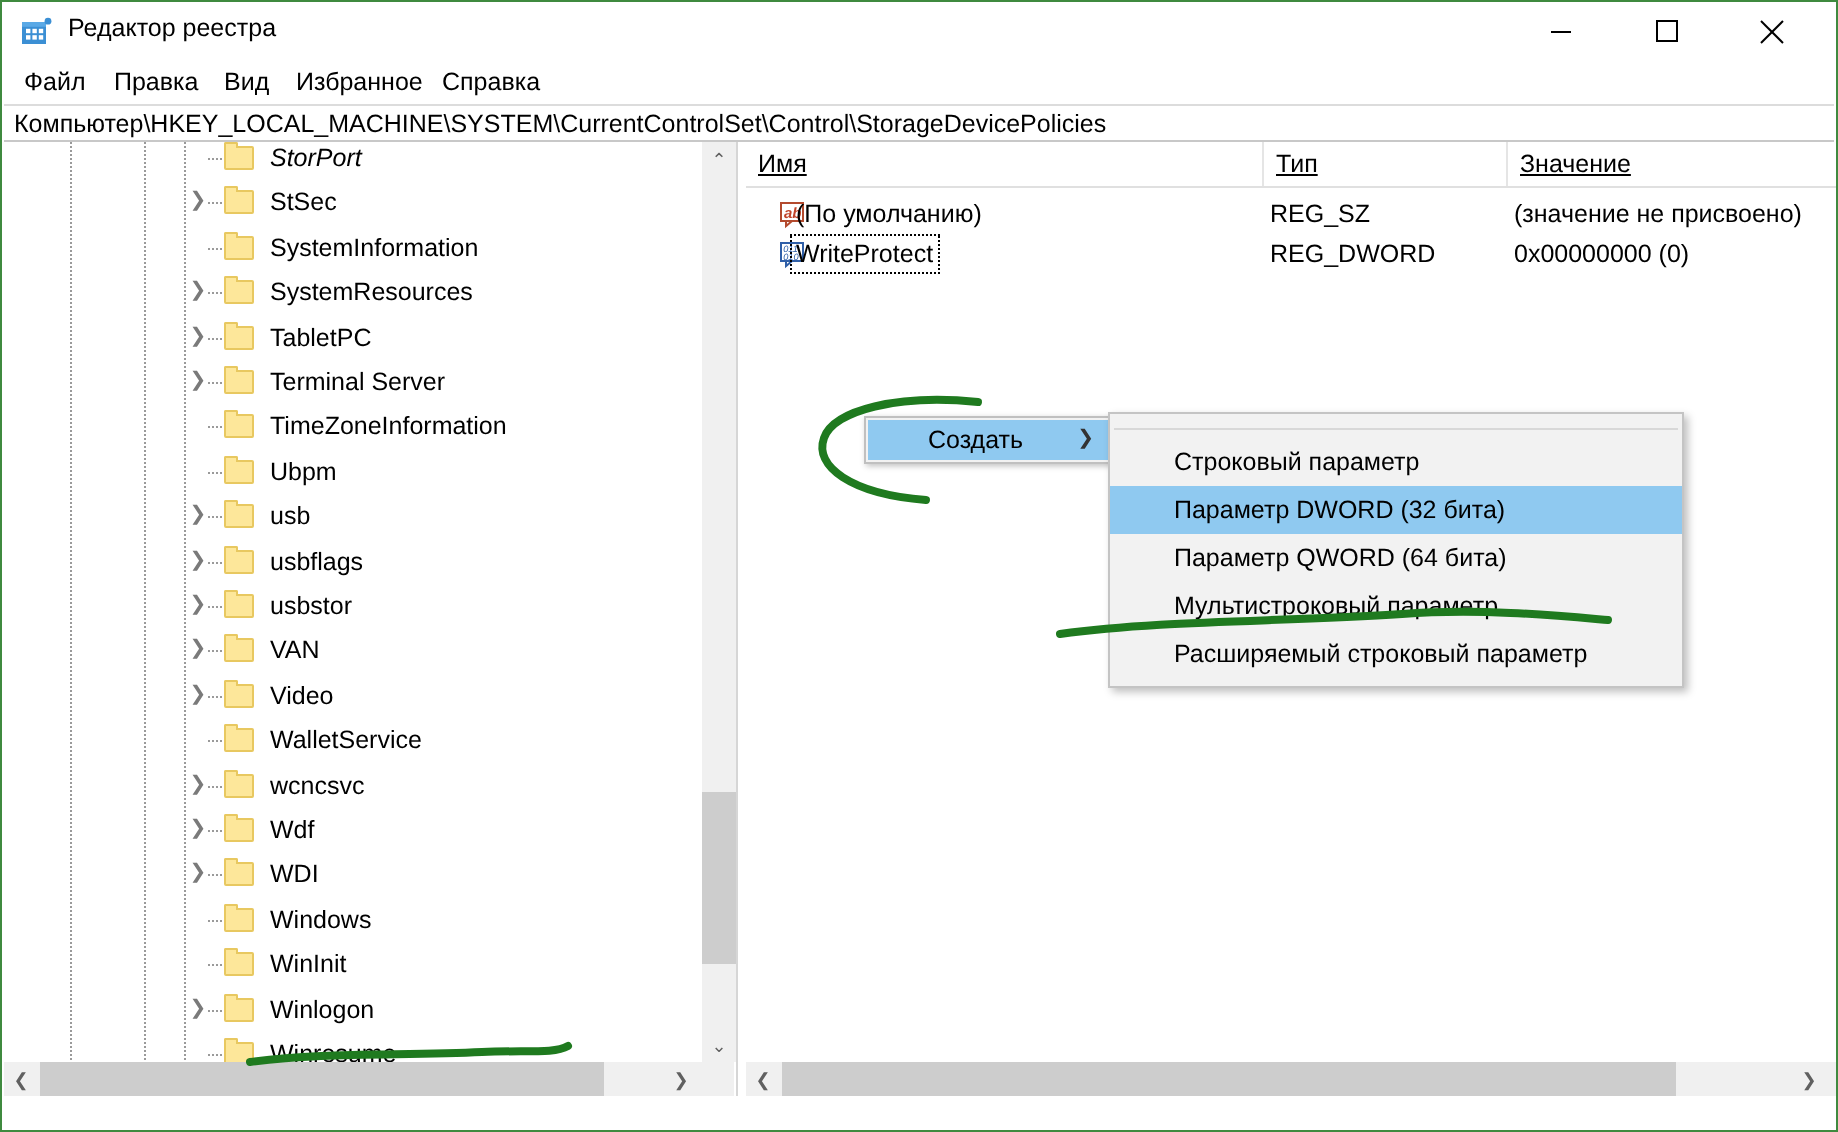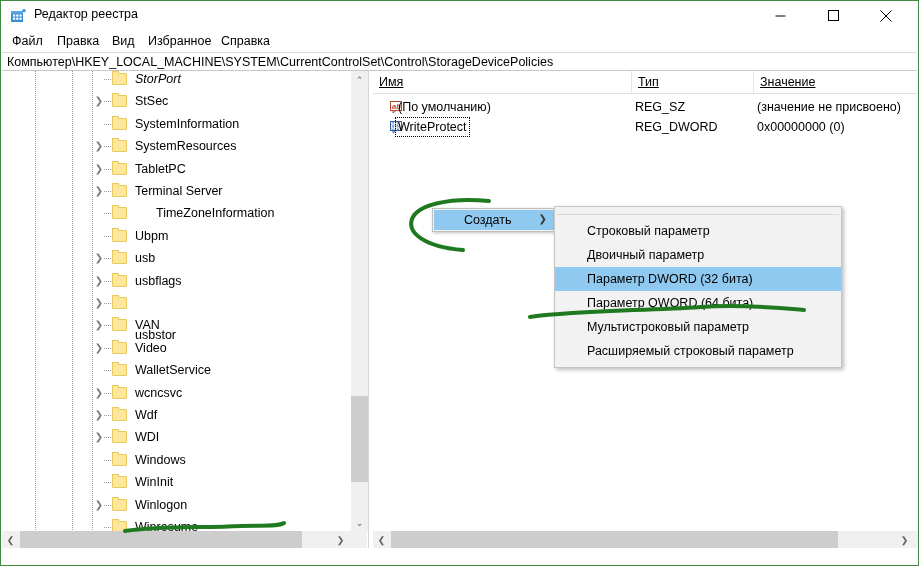--- a/index.html
+++ b/index.html
@@ -476,21 +476,21 @@
             <div class="tree-folder" style="left: 110px;">
               <i></i>
             </div>
             <div class="tree-label" style="left: 130px;">Terminal Server</div>
           </div>
           <div class="tree-row" style="position: absolute; left: 0px; top: 134.4px; width: 348px;">
             <div class="guide-h" style="left: 102px; top: 11px; width: 14px;"></div>
             <div class="tree-folder" style="left: 110px;">
               <i></i>
             </div>
-            <div class="tree-label" style="left: 130px; margin-left: 21px;">TimeZoneInformation</div>
+            <div class="tree-label" style="left: 130px;">TimeZoneInformation</div>
           </div>
           <div class="tree-row" style="position: absolute; left: 0px; top: 156.8px; width: 348px;">
             <div class="guide-h" style="left: 102px; top: 11px; width: 14px;"></div>
             <div class="tree-folder" style="left: 110px;">
               <i></i>
             </div>
             <div class="tree-label" style="left: 130px;">Ubpm</div>
           </div>
           <div class="tree-row" style="position: absolute; left: 0px; top: 179.2px; width: 348px;">
             <div class="guide-h" style="left: 102px; top: 11px; width: 14px;"></div>
@@ -507,21 +507,21 @@
               <i></i>
             </div>
             <div class="tree-label" style="left: 130px;">usbflags</div>
           </div>
           <div class="tree-row" style="position: absolute; left: 0px; top: 224px; width: 348px;">
             <div class="guide-h" style="left: 102px; top: 11px; width: 14px;"></div>
             <div class="tree-chevron" style="left: 90px;">❯</div>
             <div class="tree-folder" style="left: 110px;">
               <i></i>
             </div>
-            <div class="tree-label" style="left: 130px; margin-top: 32px;">usbstor</div>
+            <div class="tree-label" style="left: 130px;">usbstor</div>
           </div>
           <div class="tree-row" style="position: absolute; left: 0px; top: 246.4px; width: 348px;">
             <div class="guide-h" style="left: 102px; top: 11px; width: 14px;"></div>
             <div class="tree-chevron" style="left: 90px;">❯</div>
             <div class="tree-folder" style="left: 110px;">
               <i></i>
             </div>
             <div class="tree-label" style="left: 130px;">VAN</div>
           </div>
           <div class="tree-row" style="position: absolute; left: 0px; top: 268.8px; width: 348px;">
@@ -661,21 +661,20 @@
   <div id="ctx-parent">
     <div id="ctx-parent-item">
       <span id="ctx-parent-label">Создать</span>
       <span id="ctx-parent-arrow">❯</span>
     </div>
   </div>
 
   <div id="ctx-sub">
       <div class="sub-sep"></div>
       <div class="sub-item">Строковый параметр</div>
-      <div class="sub-item">Двоичный параметр</div>
       <div class="sub-item highlight">Параметр DWORD (32 бита)</div>
       <div class="sub-item">Параметр QWORD (64 бита)</div>
       <div class="sub-item">Мультистроковый параметр</div>
       <div class="sub-item">Расширяемый строковый параметр</div>
     </div>
 
   <svg id="annotations" viewBox="0 0 919 566">
     <path d="M 488 200 C 448 196, 416 204, 411 218 C 406 232, 424 246, 462 249" fill="none" stroke="#1f7a1f" stroke-width="4" stroke-linecap="round"></path>
     <path d="M 529 316 C 580 309, 640 310, 700 306 C 740 303, 780 307, 803 309" fill="none" stroke="#1f7a1f" stroke-width="4" stroke-linecap="round"></path>
     <path d="M 124 530 C 160 525, 200 527, 240 525 C 262 524, 276 526, 283 522" fill="none" stroke="#1f7a1f" stroke-width="4" stroke-linecap="round"></path>

